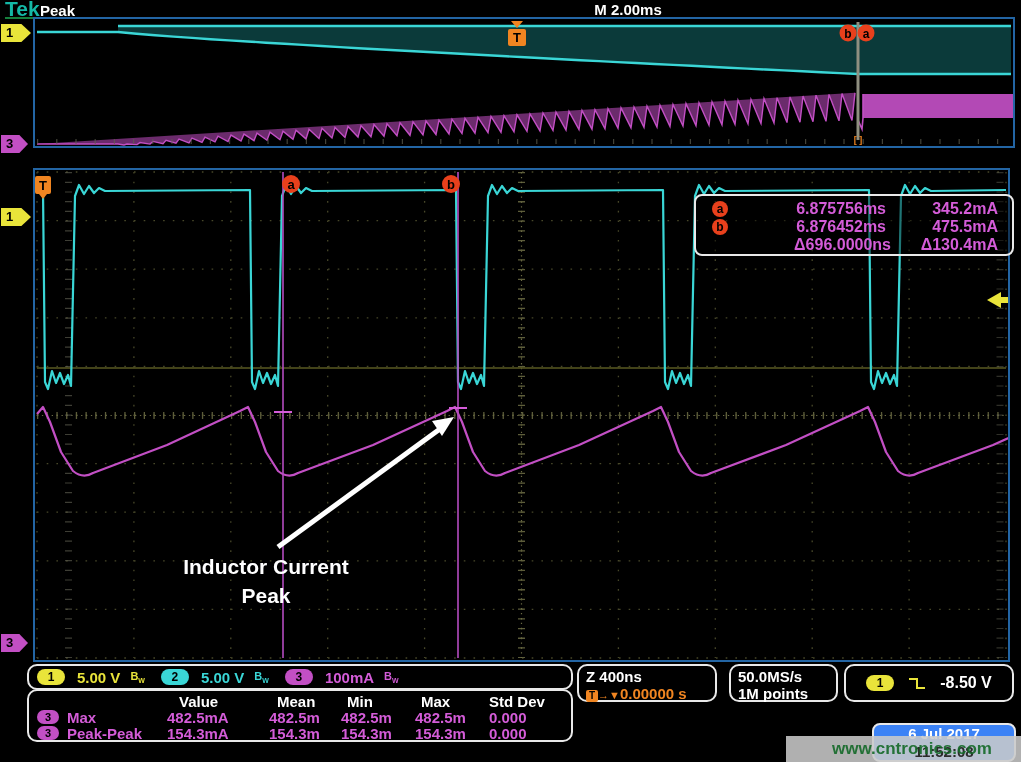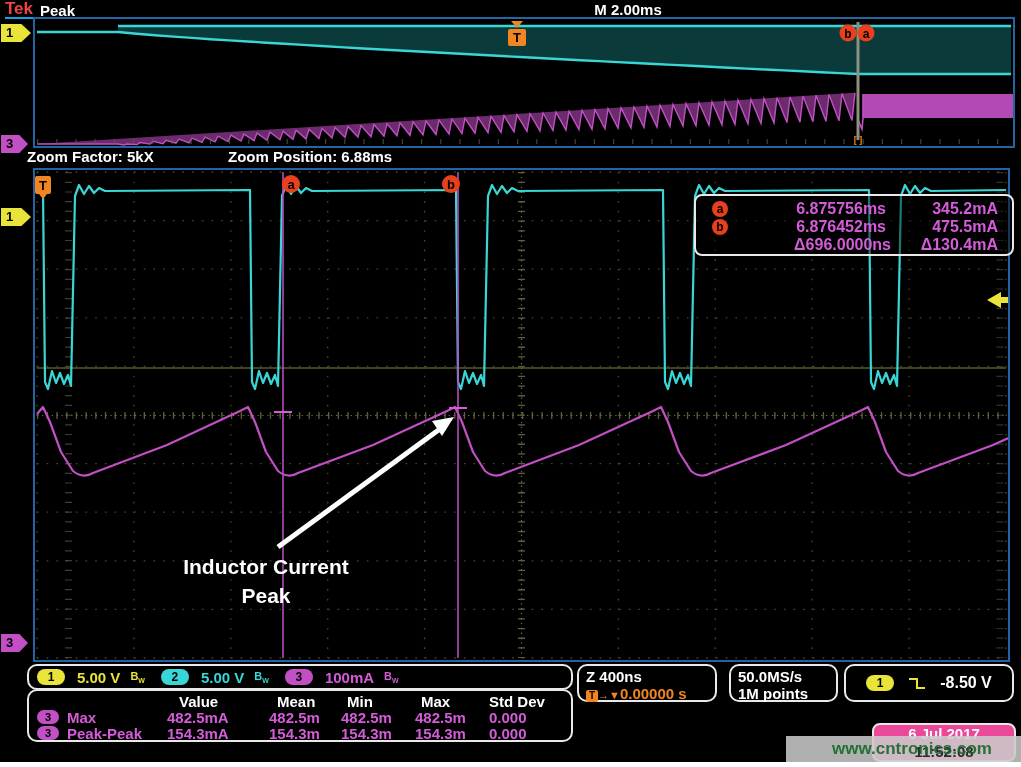--- a/index.html
+++ b/index.html
@@ -1,21 +1,21 @@
 <!DOCTYPE html>
 <html><head>
 <meta charset="utf-8">
 <style>
   html,body{margin:0;padding:0;background:#fff;}
   .screen{position:relative;width:1021px;height:767px;background:#000;overflow:hidden;
           font-family:"Liberation Sans",sans-serif;-webkit-font-smoothing:antialiased;}
   .abs{position:absolute;}
   .win{position:absolute;border:2px solid #2365a4;background:#000;}
   
-  .tek{left:5px;top:0px;color:#ef4444;font-weight:bold;font-size:17px;border-bottom:2px solid #0ea5e9;line-height:17px;}
+  .tek{left:5px;top:0px;color:#14b8a6;font-weight:bold;font-size:21px;border-bottom:2px solid #15803d;line-height:17px;}
   .prevu{left:40px;top:2px;color:#fff;font-weight:bold;font-size:15px;}
   .tbread{left:563px;top:1px;width:130px;text-align:center;color:#fff;font-weight:bold;font-size:15px;}
   
   .chmark{position:absolute;left:1px;color:#000;font-weight:bold;font-size:13px;line-height:18px;
           width:30px;height:18px;padding-left:5px;box-sizing:border-box;
           clip-path:polygon(0 0,68% 0,100% 50%,68% 100%,0 100%);}
   
   .zoombar{left:0;top:148px;width:1021px;height:20px;color:#fff;font-weight:bold;font-size:15px;}
   
   .creadout{left:694px;top:194px;width:316px;height:58px;border:2px solid #e9e9e9;border-radius:8px;
@@ -43,21 +43,21 @@
   .trigbox{left:844px;top:664px;width:170px;height:38px;display:flex;align-items:center;justify-content:center;gap:13px;
            color:#fff;font-weight:bold;font-size:16px;}
   .measbox{left:27px;top:689px;width:546px;height:53px;font-weight:bold;font-size:15px;}
   .mrow{position:absolute;left:0;width:100%;height:17px;}
   .mhead{color:#fff;}
   .mcell{position:absolute;}
   .magenta{color:#d45cd8;}
   .mpill{position:absolute;left:8px;top:1px;width:22px;height:14px;border-radius:7px;background:#c24fc4;
          color:#000;font-size:11px;text-align:center;line-height:14px;}
   .dtbox{left:872px;top:723px;width:144px;height:39px;border:2px solid #e9e9e9;border-radius:8px;
-         background:#ec4899;text-align:center;color:#fff;font-weight:bold;font-size:15px;line-height:18px;box-sizing:border-box;}
+         background:#3b82f6;text-align:center;color:#fff;font-weight:bold;font-size:15px;line-height:18px;box-sizing:border-box;}
   .dtime{position:relative;z-index:3;color:#2b2b2b;}
   .wmband{left:786px;top:736px;width:235px;height:26px;background:rgba(202,202,202,0.87);z-index:2;}
   .wmtext{left:806px;top:739px;width:212px;text-align:center;color:rgba(20,105,40,0.9);
           font-weight:bold;font-size:17px;z-index:4;}
   .btmstrip{left:0;top:762px;width:1021px;height:5px;background:#fff;z-index:5;}
   svg{display:block;}
 </style>
 </head>
 <body>
 
@@ -83,24 +83,20 @@
         <text x="482" y="23" fill="#000" font-size="13" font-weight="bold" text-anchor="middle" font-family="&quot;Liberation Sans&quot;,sans-serif">T</text>
         <circle cx="813" cy="14" r="8.5" fill="#e8401c"></circle>
         <text x="813" y="18.5" fill="#000" font-size="12" font-weight="bold" text-anchor="middle" font-family="&quot;Liberation Sans&quot;,sans-serif">b</text>
         <circle cx="831" cy="14" r="8.5" fill="#e8401c"></circle>
         <text x="831" y="18.5" fill="#000" font-size="12" font-weight="bold" text-anchor="middle" font-family="&quot;Liberation Sans&quot;,sans-serif">a</text>
       </svg>
   </div>
   <div class="chmark" style="top:24px;background:#e9e43a;">1</div>
   <div class="chmark" style="top:135px;background:#c24fc4;width:27px;">3</div>
 
-  <div class="abs zoombar">
-    <span class="abs" style="left:27px;">Zoom Factor: 5kX</span>
-    <span class="abs" style="left:228px;">Zoom Position: 6.88ms</span>
-  </div>
 
   <div class="win" style="left:33px;top:168px;width:973px;height:490px;">
     <svg id="mn" width="973" height="490" viewBox="0 0 973 490" preserveAspectRatio="none">
         <line x1="2" y1="2" x2="2" y2="488" stroke="#474729" stroke-width="1.3" stroke-dasharray="1.6 8.1"></line>
         <line x1="98.9" y1="2" x2="98.9" y2="488" stroke="#474729" stroke-width="1.3" stroke-dasharray="1.6 8.1"></line>
         <line x1="195.8" y1="2" x2="195.8" y2="488" stroke="#474729" stroke-width="1.3" stroke-dasharray="1.6 8.1"></line>
         <line x1="292.7" y1="2" x2="292.7" y2="488" stroke="#474729" stroke-width="1.3" stroke-dasharray="1.6 8.1"></line>
         <line x1="389.6" y1="2" x2="389.6" y2="488" stroke="#474729" stroke-width="1.3" stroke-dasharray="1.6 8.1"></line>
         <line x1="486.5" y1="2" x2="486.5" y2="488" stroke="#474729" stroke-width="1.3" stroke-dasharray="1.6 8.1"></line>
         <line x1="583.4" y1="2" x2="583.4" y2="488" stroke="#474729" stroke-width="1.3" stroke-dasharray="1.6 8.1"></line>

